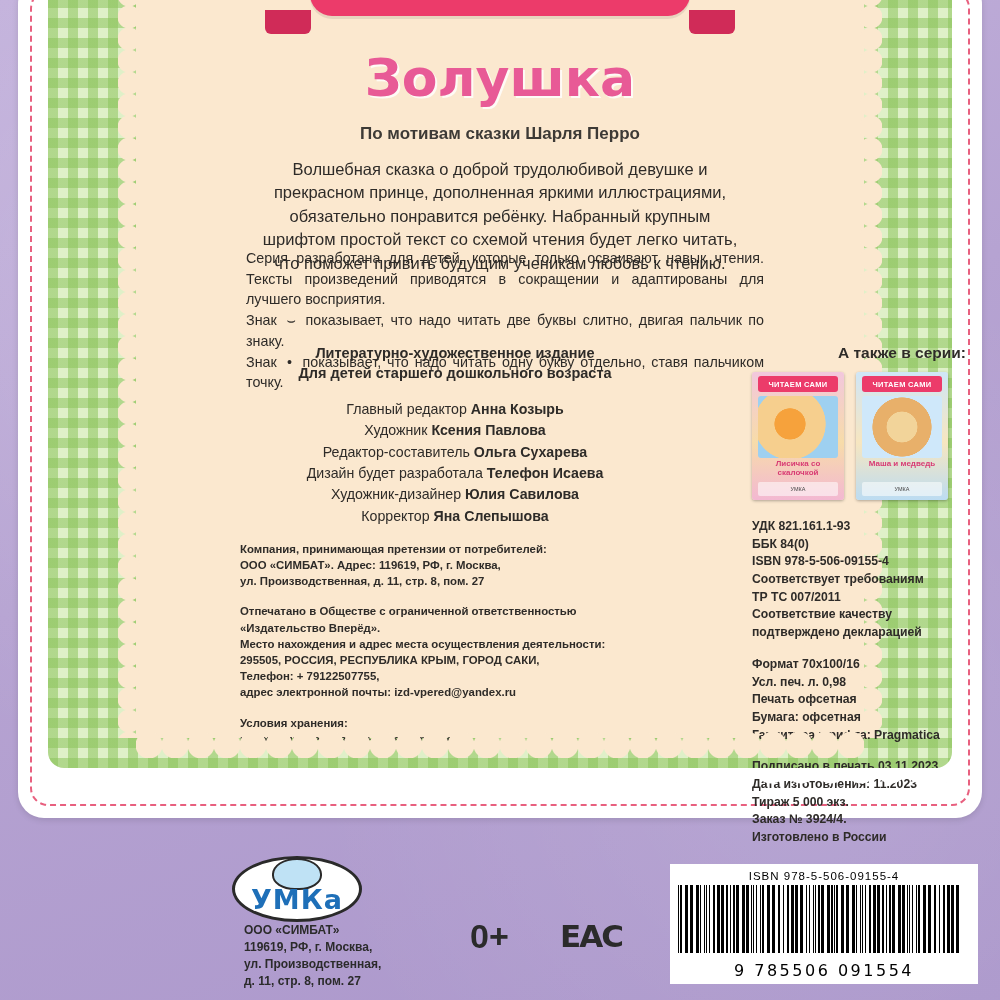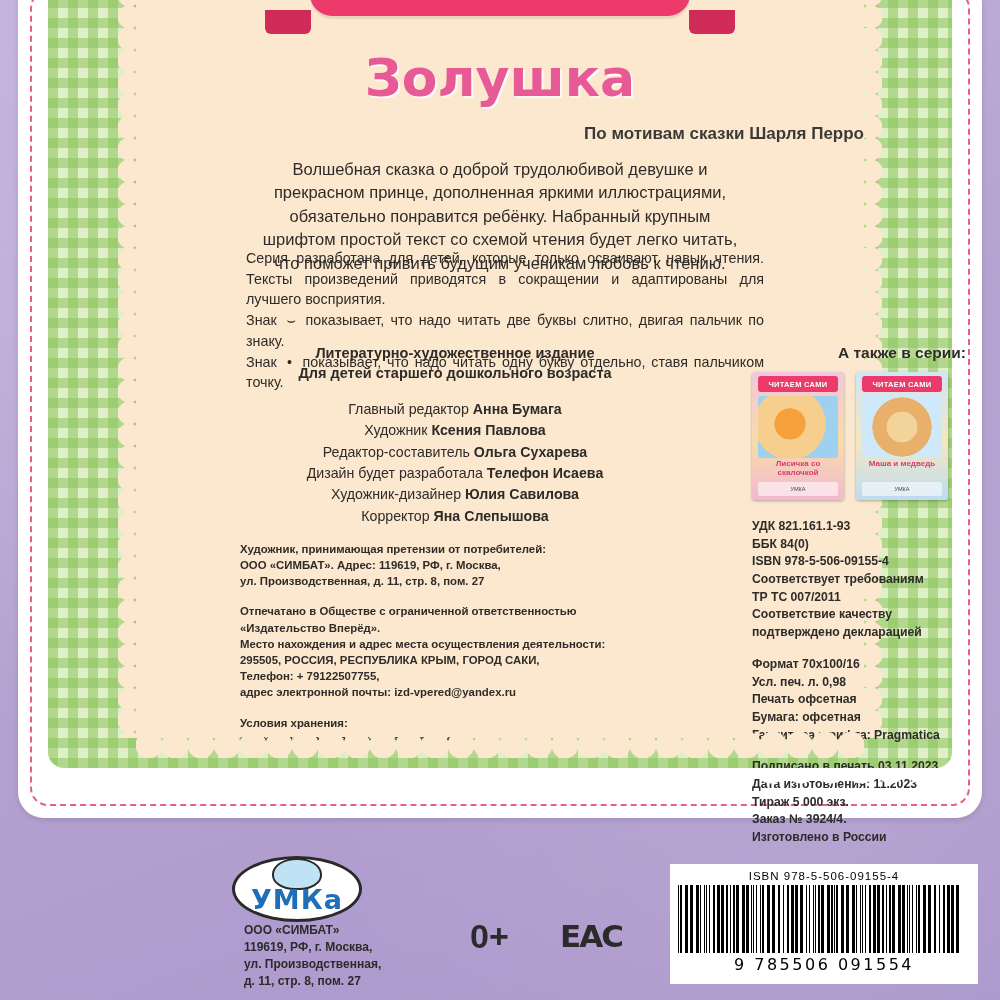--- a/index.html
+++ b/index.html
@@ -92,21 +92,21 @@
   .banner-tails i.l{left:0;}
   .banner-tails i.r{right:0;}
 
   .title{
     position:absolute;top:86px;left:0;right:0;text-align:center;
     font-size:52px;font-weight:bold;color:#e85a96;
     font-family:"DejaVu Sans", sans-serif;
     text-shadow:2px 2px 0 rgba(255,255,255,0.8);
   }
   .subtitle{
-    position:absolute;top:162px;left:0;right:0;text-align:right;
+    position:absolute;top:162px;left:0;right:0;text-align:center;
     font-size:17px;font-weight:bold;color:#3d3a36;
   }
   .blurb{
     position:absolute;top:196px;left:120px;right:120px;
     text-align:center;font-size:16.5px;line-height:1.42;color:#2e2b28;
   }
   .series-note{
     position:absolute;top:286px;left:110px;right:100px;
     text-align:justify;font-size:14.3px;line-height:1.45;color:#2e2b28;
   }
@@ -181,21 +181,21 @@
     font-size:31px;font-weight:bold;color:#2b2b2b;font-family:"DejaVu Sans", sans-serif;
     letter-spacing:-2px;
   }
   .barcode{
     position:absolute;right:22px;bottom:16px;width:308px;height:120px;background:#ffffff;
     padding:6px 8px 4px 8px;box-sizing:border-box;
   }
   .barcode .isbn-top{font-size:11.5px;letter-spacing:1px;text-align:center;color:#000;}
   .bars{height:68px;margin-top:3px;display:flex;align-items:stretch;gap:0;}
   .bars i{display:block;background:#000;}
-  .barcode .isbn-bot{font-size:16px;letter-spacing:2.5px;text-align:center;color:#000;margin-top:2px;font-family:"DejaVu Sans", sans-serif;}
+  .barcode .isbn-bot{font-size:16px;letter-spacing:2.5px;text-align:center;color:#000;margin-top:8px;font-family:"DejaVu Sans", sans-serif;}
   .card-bottom-wave{
     position:absolute;left:18px;right:18px;top:790px;height:30px;
     background-image:radial-gradient(circle at 15px 0px, #ffffff 15px, transparent 16px);
     background-size:30px 30px;background-repeat:repeat-x;
   }
 </style>
 </head>
 <body>
 
 <div id="page">
@@ -232,31 +232,31 @@
           <span>показывает, что надо читать одну букву отдельно, ставя пальчиком точку.</span>
         </div>
 
         <div class="left-col">
           <div class="imprint">
             <div>Литературно-художественное издание</div>
             <div>Для детей старшего дошкольного возраста</div>
           </div>
 
           <div class="credits">
-            <div><span>Главный редактор</span> <b>Анна Бумага</b></div>
+            <div><span>Главный редактор</span> <b>Анна Козырь</b></div>
             <div><span>Художник</span> <b>Ксения Павлова</b></div>
             <div><span>Редактор-составитель</span> <b>Ольга Сухарева</b></div>
             <div><span>Дизайн будет разработала</span> <b>Телефон Исаева</b></div>
             <div><span>Художник-дизайнер</span> <b>Юлия Савилова</b></div>
             <div><span>Корректор</span> <b>Яна Слепышова</b></div>
           </div>
 
 
           <div class="smallblock">
-            <div>Художник, принимающая претензии от потребителей:</div>
+            <div>Компания, принимающая претензии от потребителей:</div>
             <div>ООО «СИМБАТ». Адрес: 119619, РФ, г. Москва,</div>
             <div>ул. Производственная, д. 11, стр. 8, пом. 27</div>
           </div>
 
           <div class="smallblock">
             <div>Отпечатано в Обществе с ограниченной ответственностью</div>
             <div>«Издательство Вперёд».</div>
             <div>Место нахождения и адрес места осуществления деятельности:</div>
             <div>295505, РОССИЯ, РЕСПУБЛИКА КРЫМ, ГОРОД САКИ,</div>
             <div>Телефон: + 79122507755,</div>

